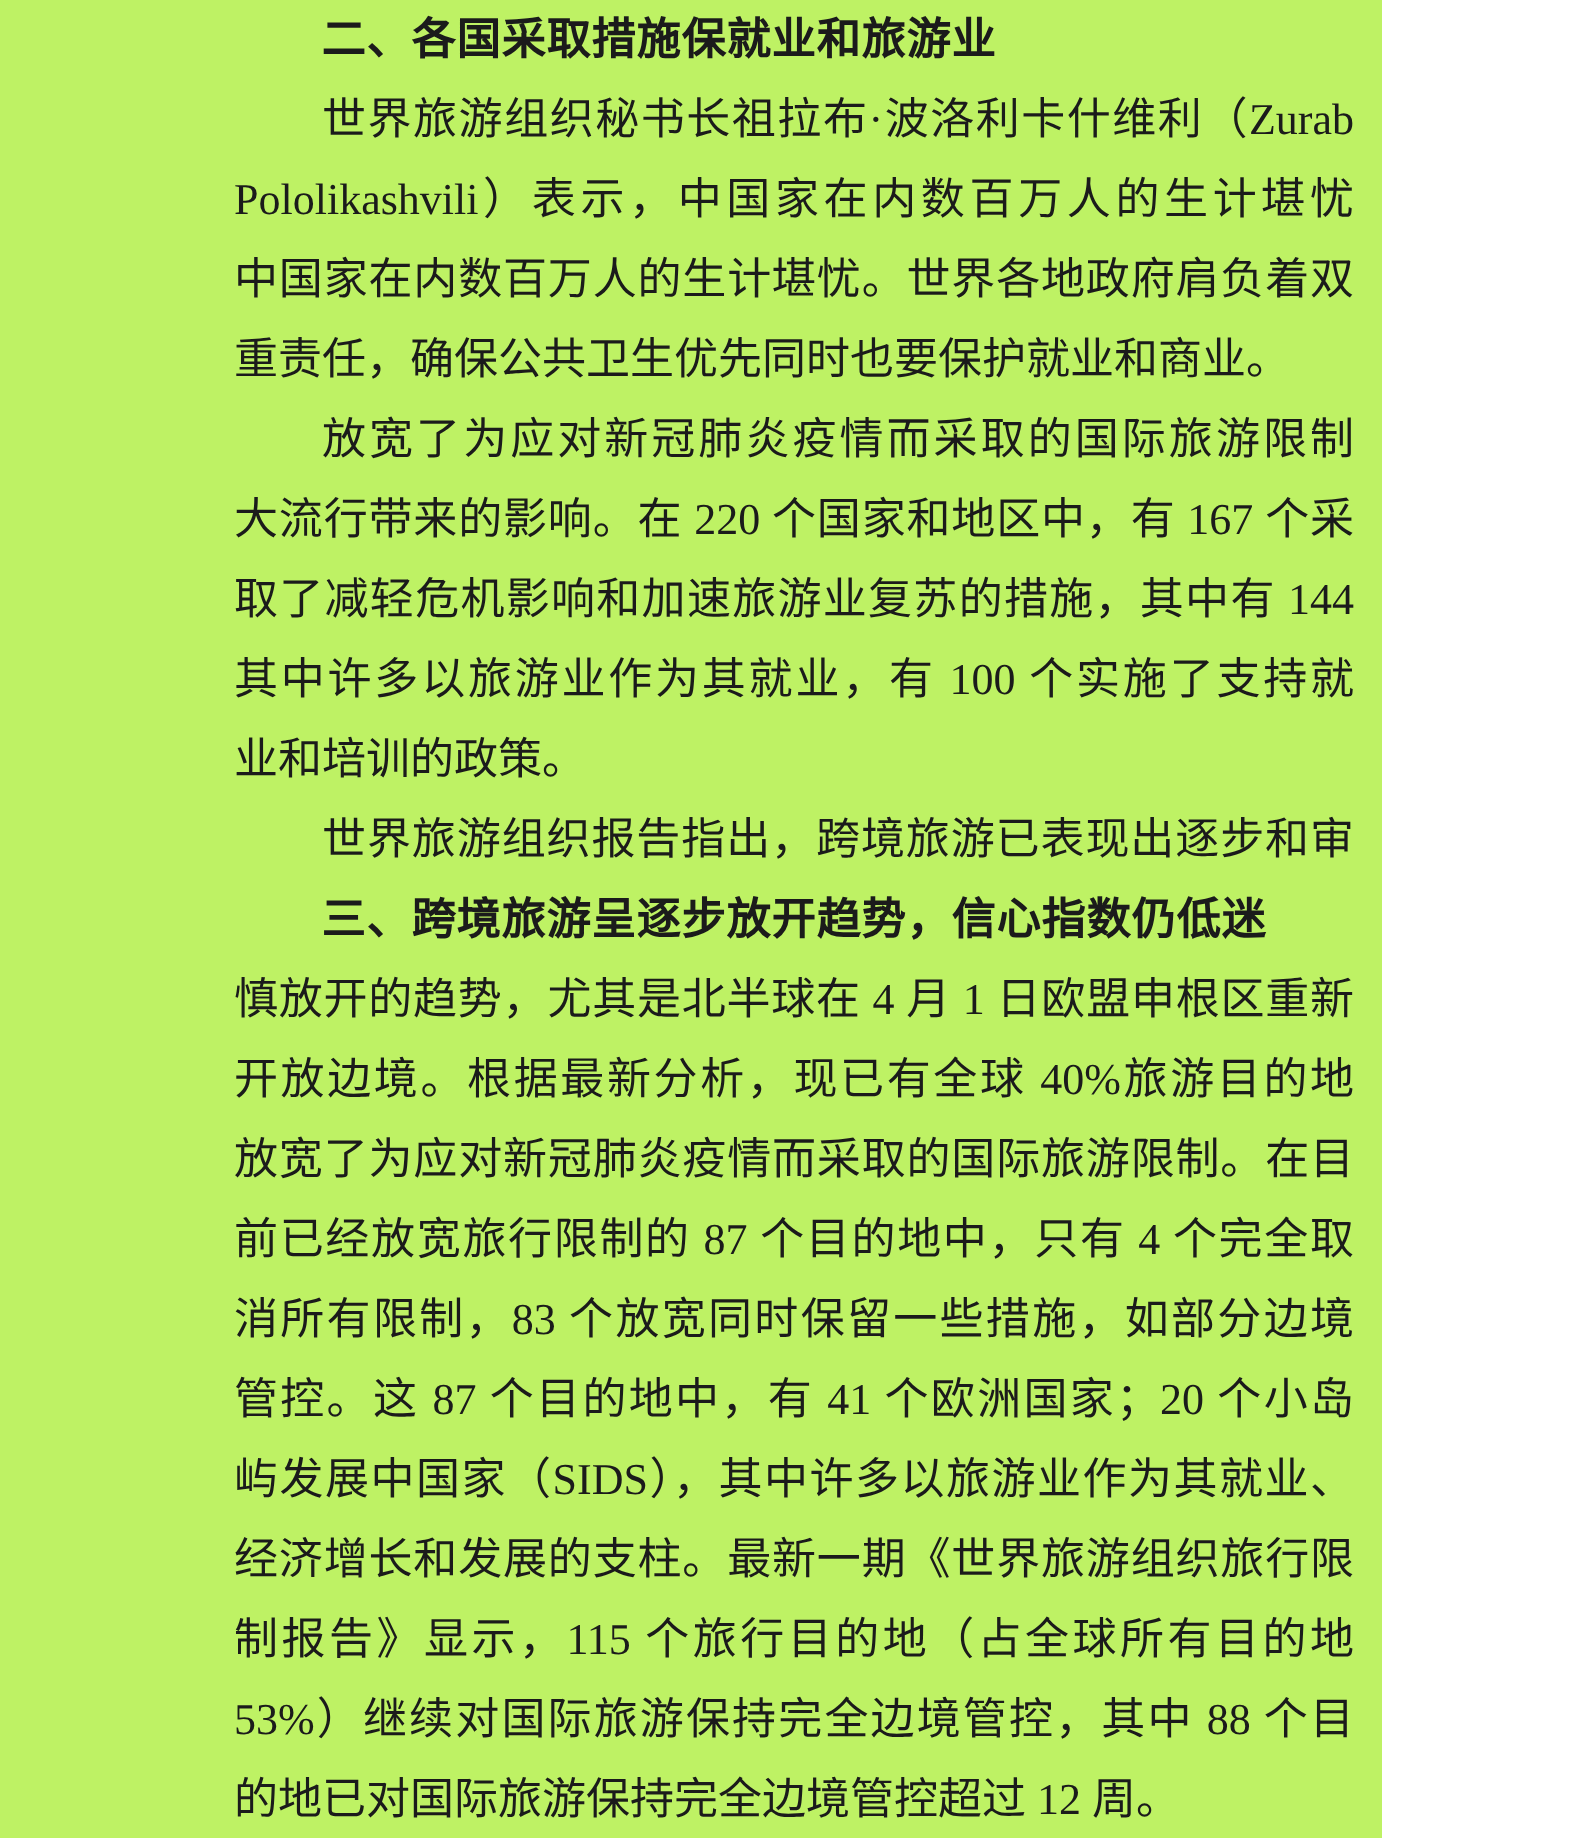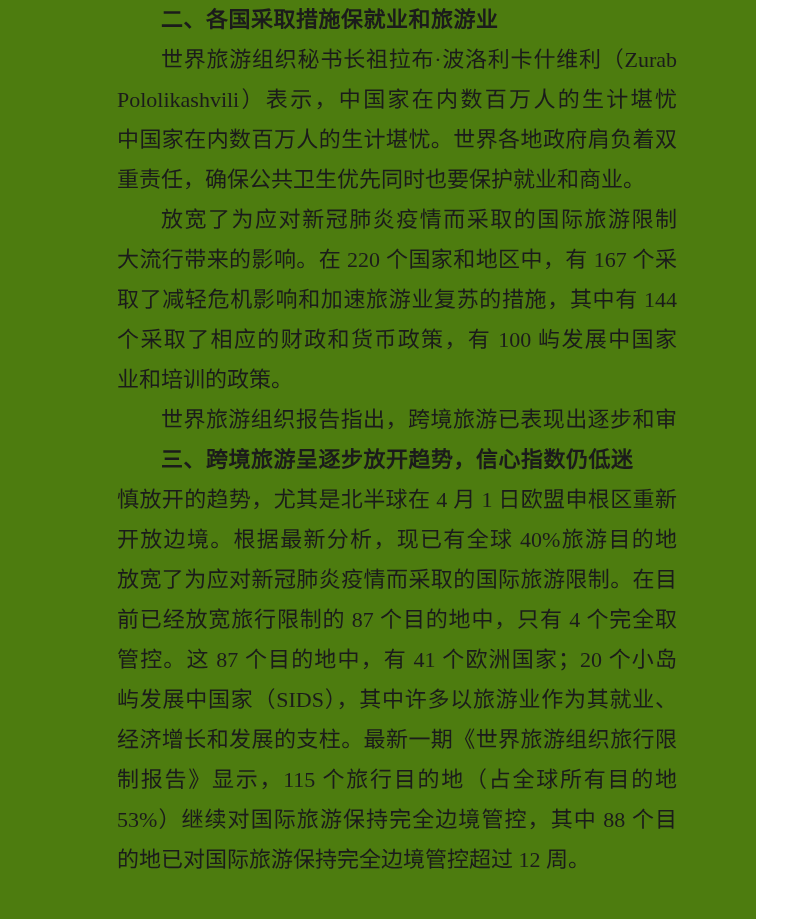--- a/index.html
+++ b/index.html
@@ -2,23 +2,23 @@
 <html lang="zh-CN"><head>
 <meta charset="utf-8">
 <style>
   html, body {
     margin: 0;
     padding: 0;
     background: #ffffff;
   }
   .page {
     position: relative;
-    width: 756px;
+    width: 691px;
     height: 919px;
-    background: #4d7c0f;
+    background: #bef264;
     overflow: hidden;
     color: #1b1b1b;
   }
   .content {
     position: absolute;
     left: 117px;
     top: 0;
     width: 560px;
   }
   .line {
@@ -54,28 +54,29 @@
 <div class="page">
   <div class="content">
       <div class="line heading">二、各国采取措施保就业和旅游业</div>
       <div class="line first fill">世界旅游组织秘书长祖拉布·波洛利卡什维利（Zurab</div>
       <div class="line fill">Pololikashvili）表示，中国家在内数百万人的生计堪忧</div>
       <div class="line fill">中国家在内数百万人的生计堪忧。世界各地政府肩负着双</div>
       <div class="line">重责任，确保公共卫生优先同时也要保护就业和商业。</div>
       <div class="line first fill">放宽了为应对新冠肺炎疫情而采取的国际旅游限制</div>
       <div class="line fill">大流行带来的影响。在 220 个国家和地区中，有 167 个采</div>
       <div class="line fill">取了减轻危机影响和加速旅游业复苏的措施，其中有 144</div>
-      <div class="line fill">个采取了相应的财政和货币政策，有 100 屿发展中国家</div>
+      <div class="line fill">其中许多以旅游业作为其就业，有 100 个实施了支持就</div>
       <div class="line">业和培训的政策。</div>
       <div class="line first fill">世界旅游组织报告指出，跨境旅游已表现出逐步和审</div>
       <div class="line heading">三、跨境旅游呈逐步放开趋势，信心指数仍低迷</div>
       <div class="line fill">慎放开的趋势，尤其是北半球在 4 月 1 日欧盟申根区重新</div>
       <div class="line fill">开放边境。根据最新分析，现已有全球 40%旅游目的地</div>
       <div class="line fill">放宽了为应对新冠肺炎疫情而采取的国际旅游限制。在目</div>
       <div class="line fill">前已经放宽旅行限制的 87 个目的地中，只有 4 个完全取</div>
+      <div class="line fill">消所有限制，83 个放宽同时保留一些措施，如部分边境</div>
       <div class="line fill">管控。这 87 个目的地中，有 41 个欧洲国家；20 个小岛</div>
       <div class="line fill">屿发展中国家（SIDS），其中许多以旅游业作为其就业、</div>
       <div class="line fill">经济增长和发展的支柱。最新一期《世界旅游组织旅行限</div>
       <div class="line fill">制报告》显示，115 个旅行目的地（占全球所有目的地</div>
       <div class="line fill">53%）继续对国际旅游保持完全边境管控，其中 88 个目</div>
       <div class="line">的地已对国际旅游保持完全边境管控超过 12 周。</div>
     </div>
 </div>
 
 </body></html>

